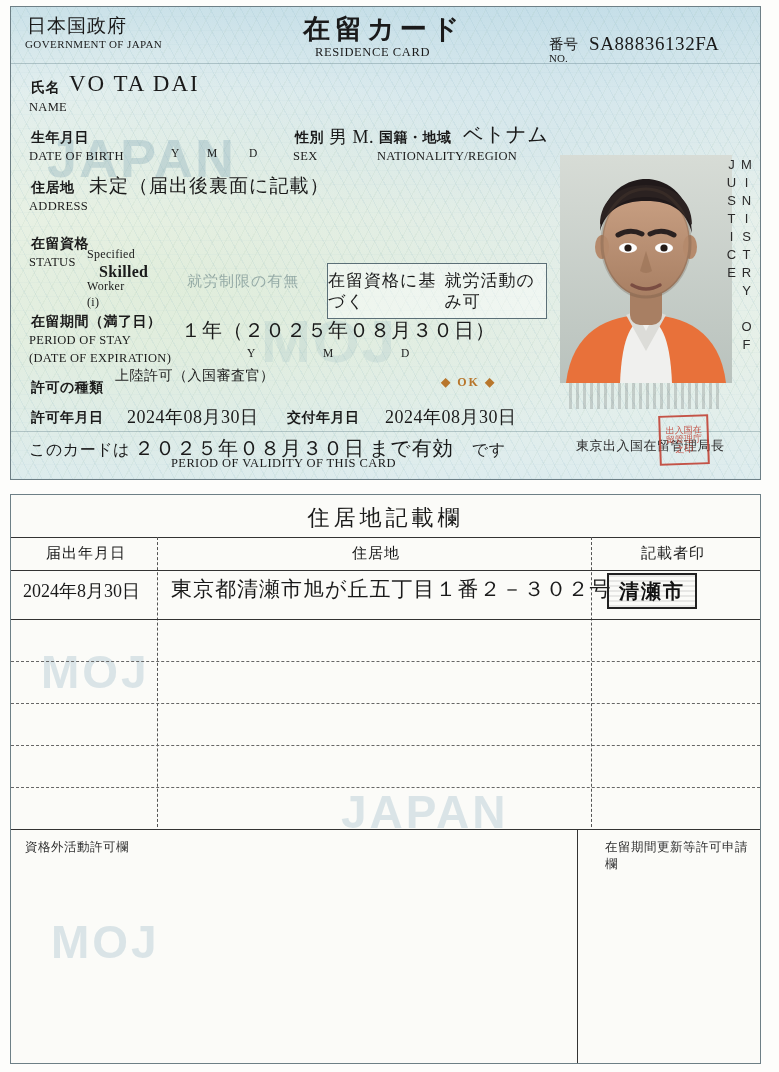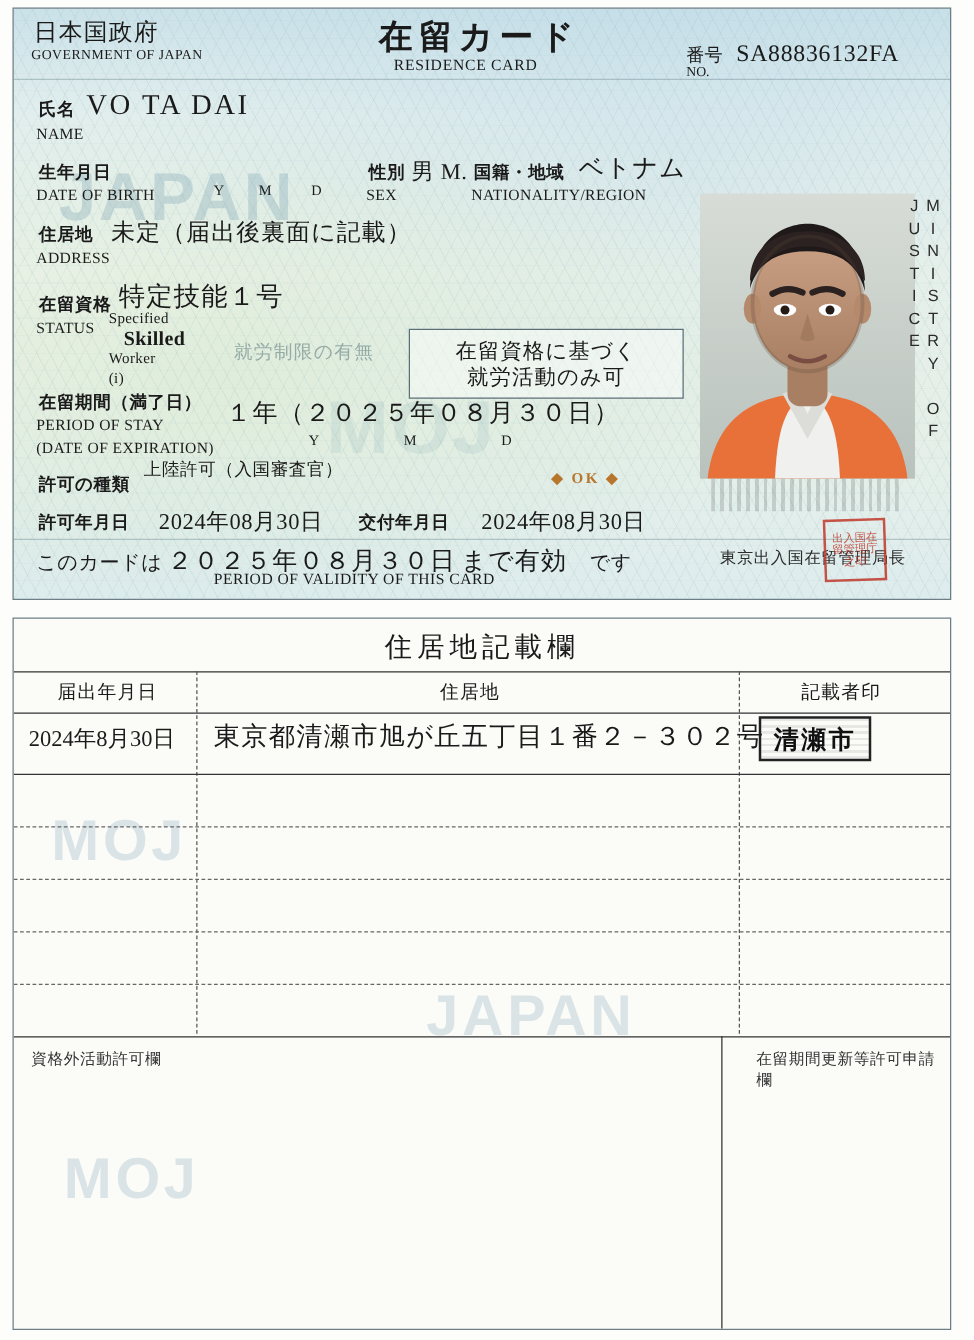--- a/index.html
+++ b/index.html
@@ -53,21 +53,21 @@
 
   .ministry{
     position:absolute;right:6px;top:150px;width:26px;height:240px;
     writing-mode:vertical-rl;text-orientation:upright;
     font-family:"Liberation Sans",sans-serif;font-size:13px;letter-spacing:3px;color:#2a2a2a;
   }
 
   .work-box{
     position:absolute;left:316px;top:256px;width:218px;height:54px;
     border:1px solid #5b6f77;background:rgba(255,255,255,.45);
-    display:flex;flex-direction:column;justify-content:center;align-items:center;line-height:1.25;
+    display:flex;flex-direction:row;justify-content:center;align-items:center;line-height:1.25;
   }
   .work-box span{font-size:17px;letter-spacing:1px;}
 
   .faint-box{
     position:absolute;left:176px;top:265px;width:130px;height:24px;
     font-size:15px;color:rgba(60,90,100,.45);letter-spacing:1px;
   }
 
   .oknok{
     position:absolute;left:430px;top:368px;font-size:12px;letter-spacing:2px;
@@ -168,21 +168,20 @@
     <div class="lbl-j" style="left:368px;top:122px;">国籍・地域</div>
     <div class="lbl-e" style="left:366px;top:142px;">NATIONALITY/REGION</div>
     <div class="val" style="left:452px;top:114px;">ベトナム</div>
 
     <div class="lbl-j" style="left:20px;top:172px;">住居地</div>
     <div class="lbl-e" style="left:18px;top:192px;">ADDRESS</div>
     <div class="val" style="left:78px;top:166px;font-size:19px;">未定（届出後裏面に記載）</div>
 
     <div class="lbl-j" style="left:20px;top:228px;">在留資格</div>
     <div class="lbl-e" style="left:18px;top:248px;">STATUS</div>
-    <div class="val" style="left:84px;top:216px;font-size:21px;">特定技能１号</div>
     <div class="lbl-e" style="left:76px;top:240px;font-size:12px;">Specified</div>
     <div class="lbl-e" style="left:88px;top:256px;font-size:16px;font-weight:bold;">Skilled</div>
     <div class="lbl-e" style="left:76px;top:272px;font-size:12px;">Worker</div>
     <div class="lbl-e" style="left:76px;top:288px;font-size:12px;">(i)</div>
 
     <div class="faint-box">就労制限の有無</div>
 
     <div class="work-box">
       <span>在留資格に基づく</span>
       <span>就労活動のみ可</span>

